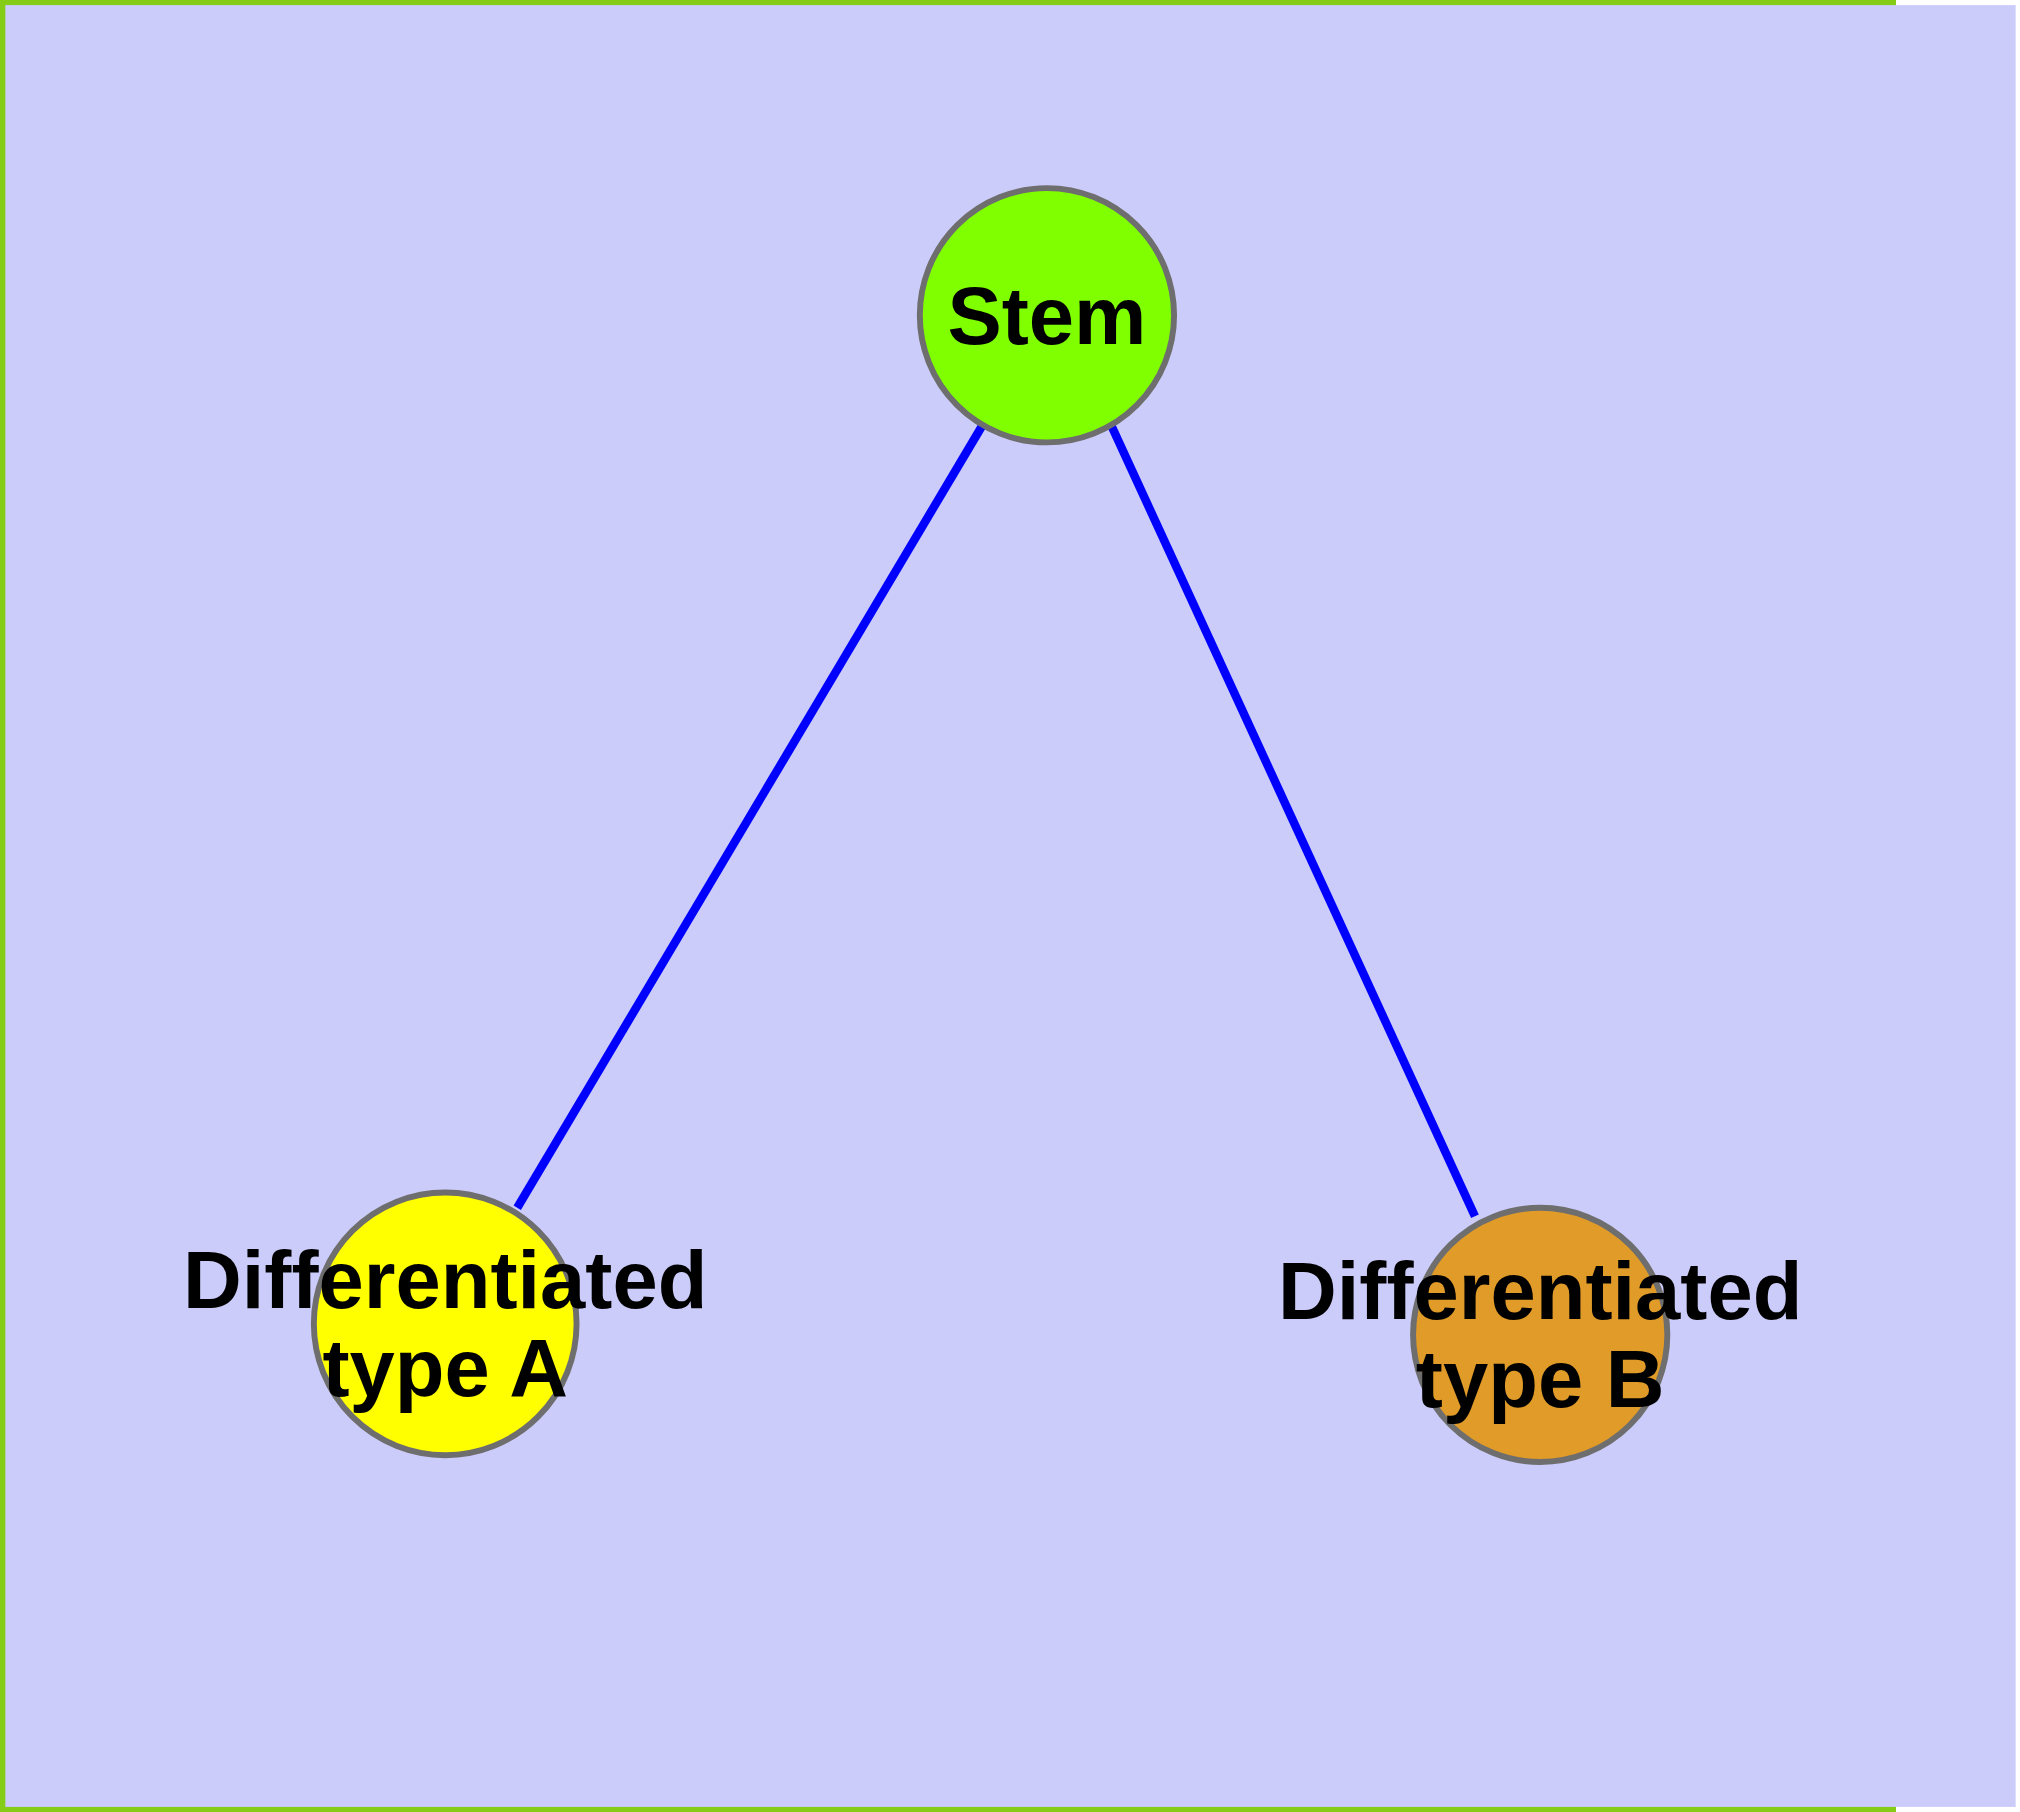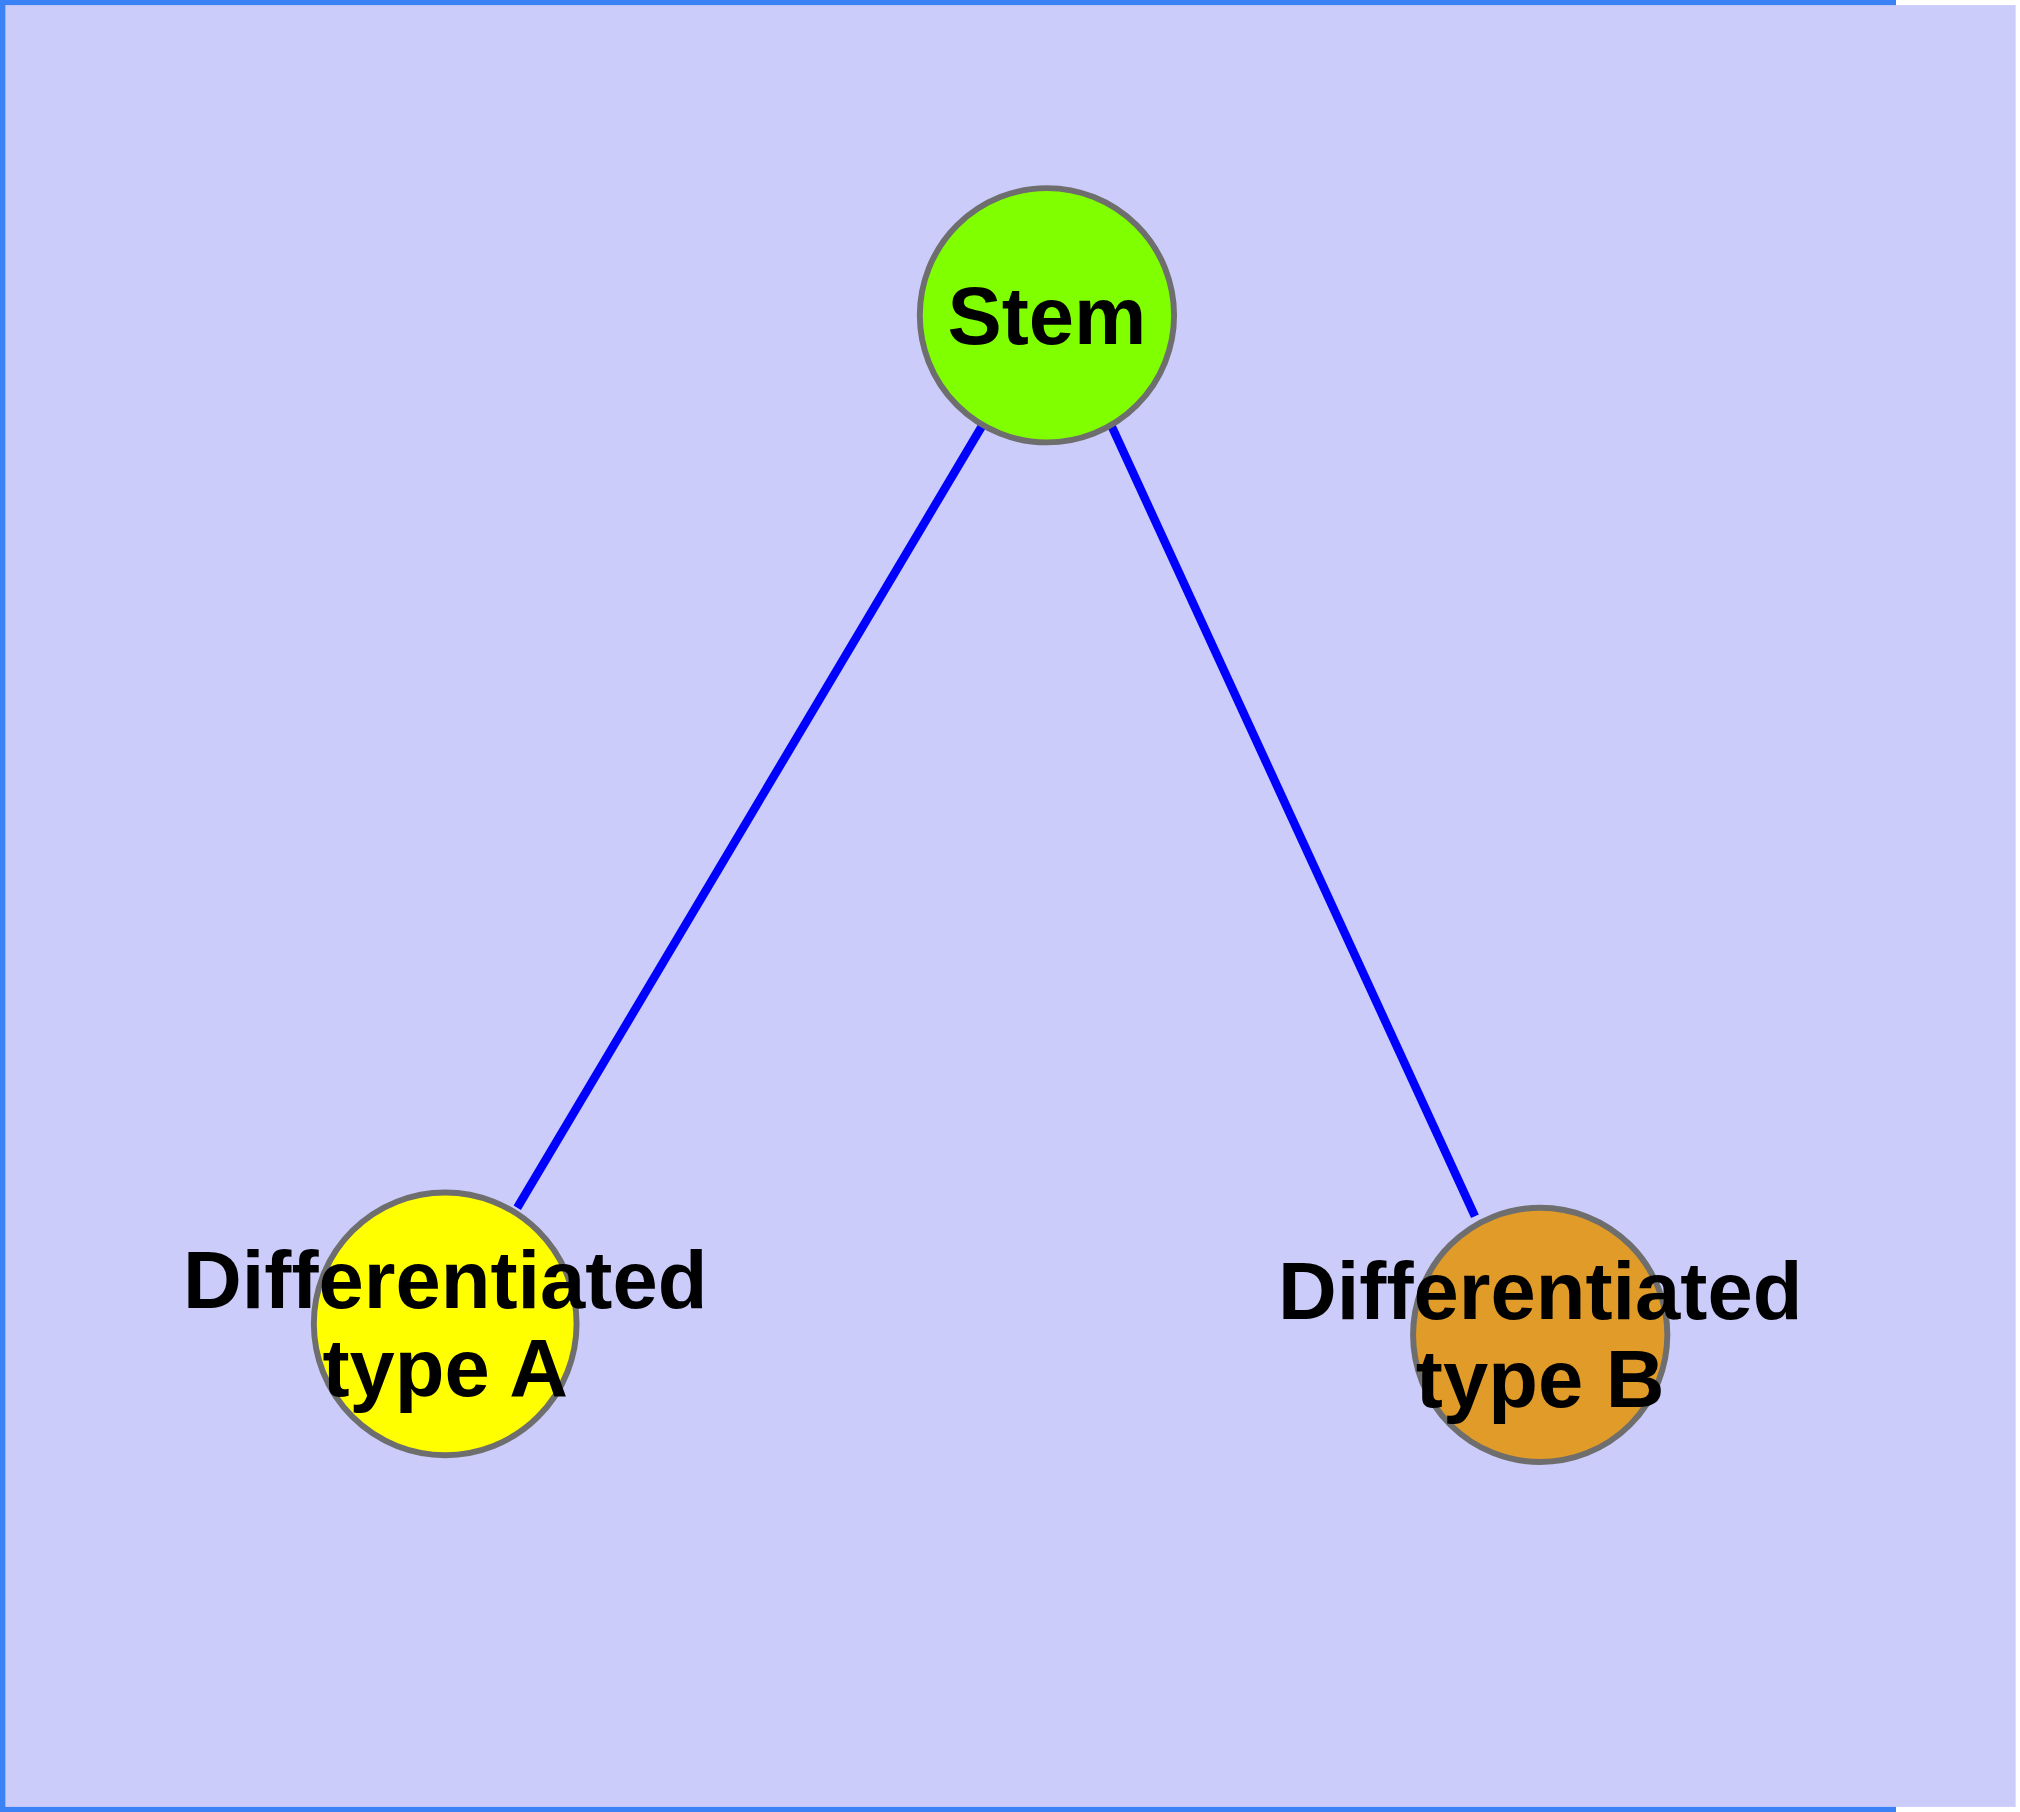--- a/index.html
+++ b/index.html
@@ -33,21 +33,21 @@
     font-weight: bold;
     fill: #000000;
     text-anchor: middle;
     font-family: "Liberation Sans", "DejaVu Sans", sans-serif;
     paint-order: normal;
   }
 </style>
 </head>
 <body style="width: 2021px; height: 1812px;">
 
-<div id="graph-canvas" style="width: 1896px; height: 1812px; background: #3b82f6;">
+<div id="graph-canvas" style="width: 1896px; height: 1812px; background: #84cc16;">
   <svg id="graph-svg" viewBox="0 0 2384 2138" xmlns="http://www.w3.org/2000/svg" style="width: 2021px; height: 1812px;">
     <rect id="bg-rect" x="6" y="6" width="2372" height="2126" fill="#ccccfa"></rect>
     <g id="edge-layer">
         <line x1="1160" y1="500" x2="610" y2="1425" stroke="#0000ff" stroke-width="10" stroke-linecap="butt"></line>
         <line x1="1310" y1="500" x2="1740" y2="1435" stroke="#0000ff" stroke-width="10" stroke-linecap="butt"></line>
       </g>
     <g id="node-layer">
         <circle cx="1235" cy="372" r="150" fill="#80ff00" stroke="#6e6e6e" stroke-width="7"></circle>
         <circle cx="525" cy="1562" r="155" fill="#ffff00" stroke="#6e6e6e" stroke-width="7"></circle>
         <circle cx="1817" cy="1575" r="150" fill="#e09b28" stroke="#6e6e6e" stroke-width="7"></circle>

